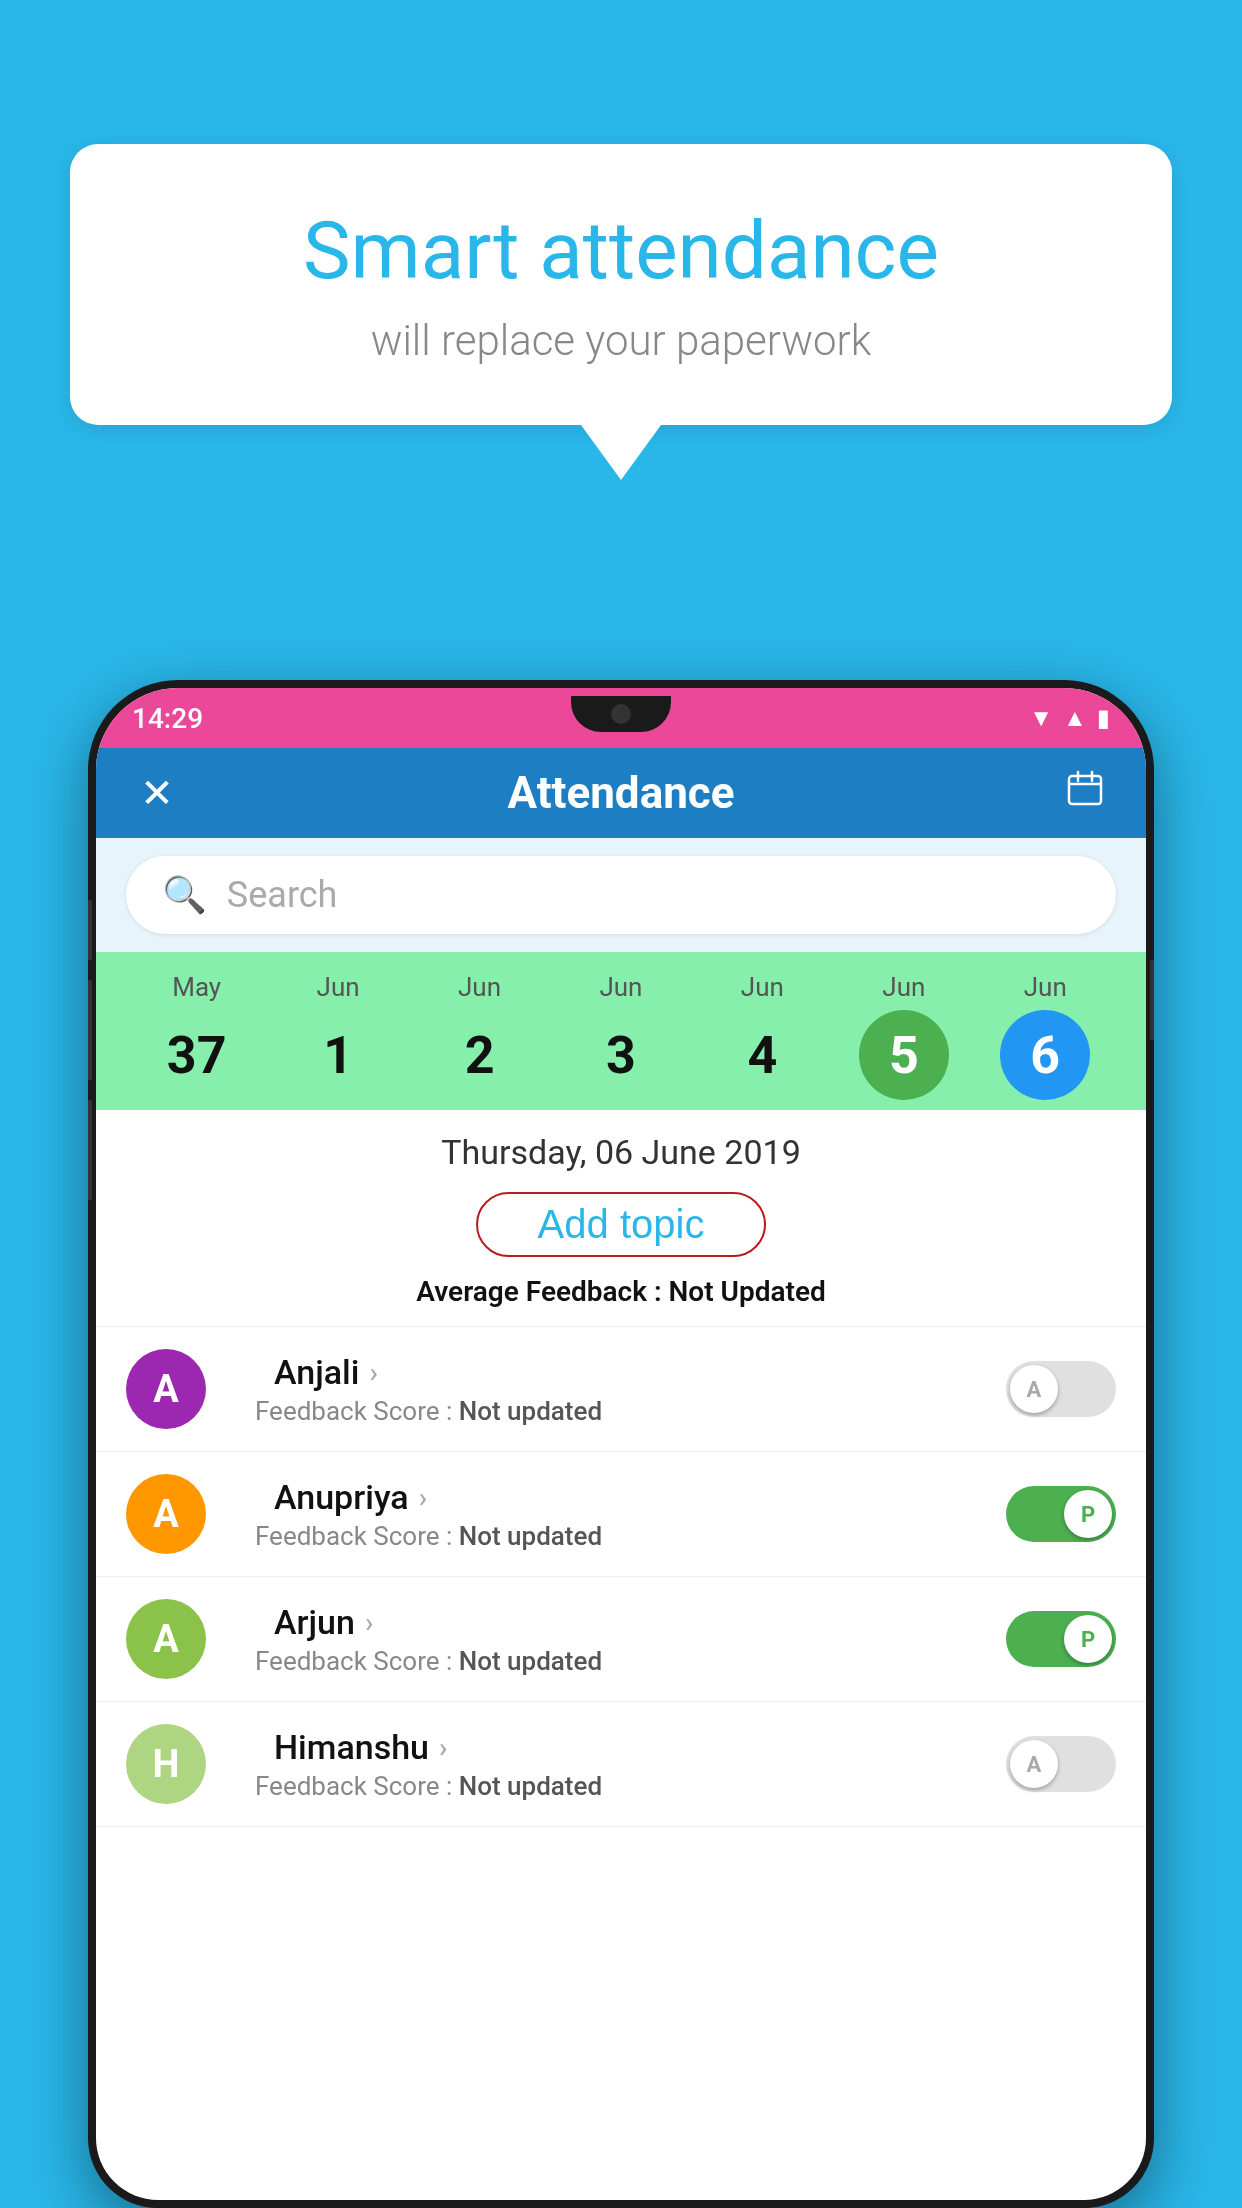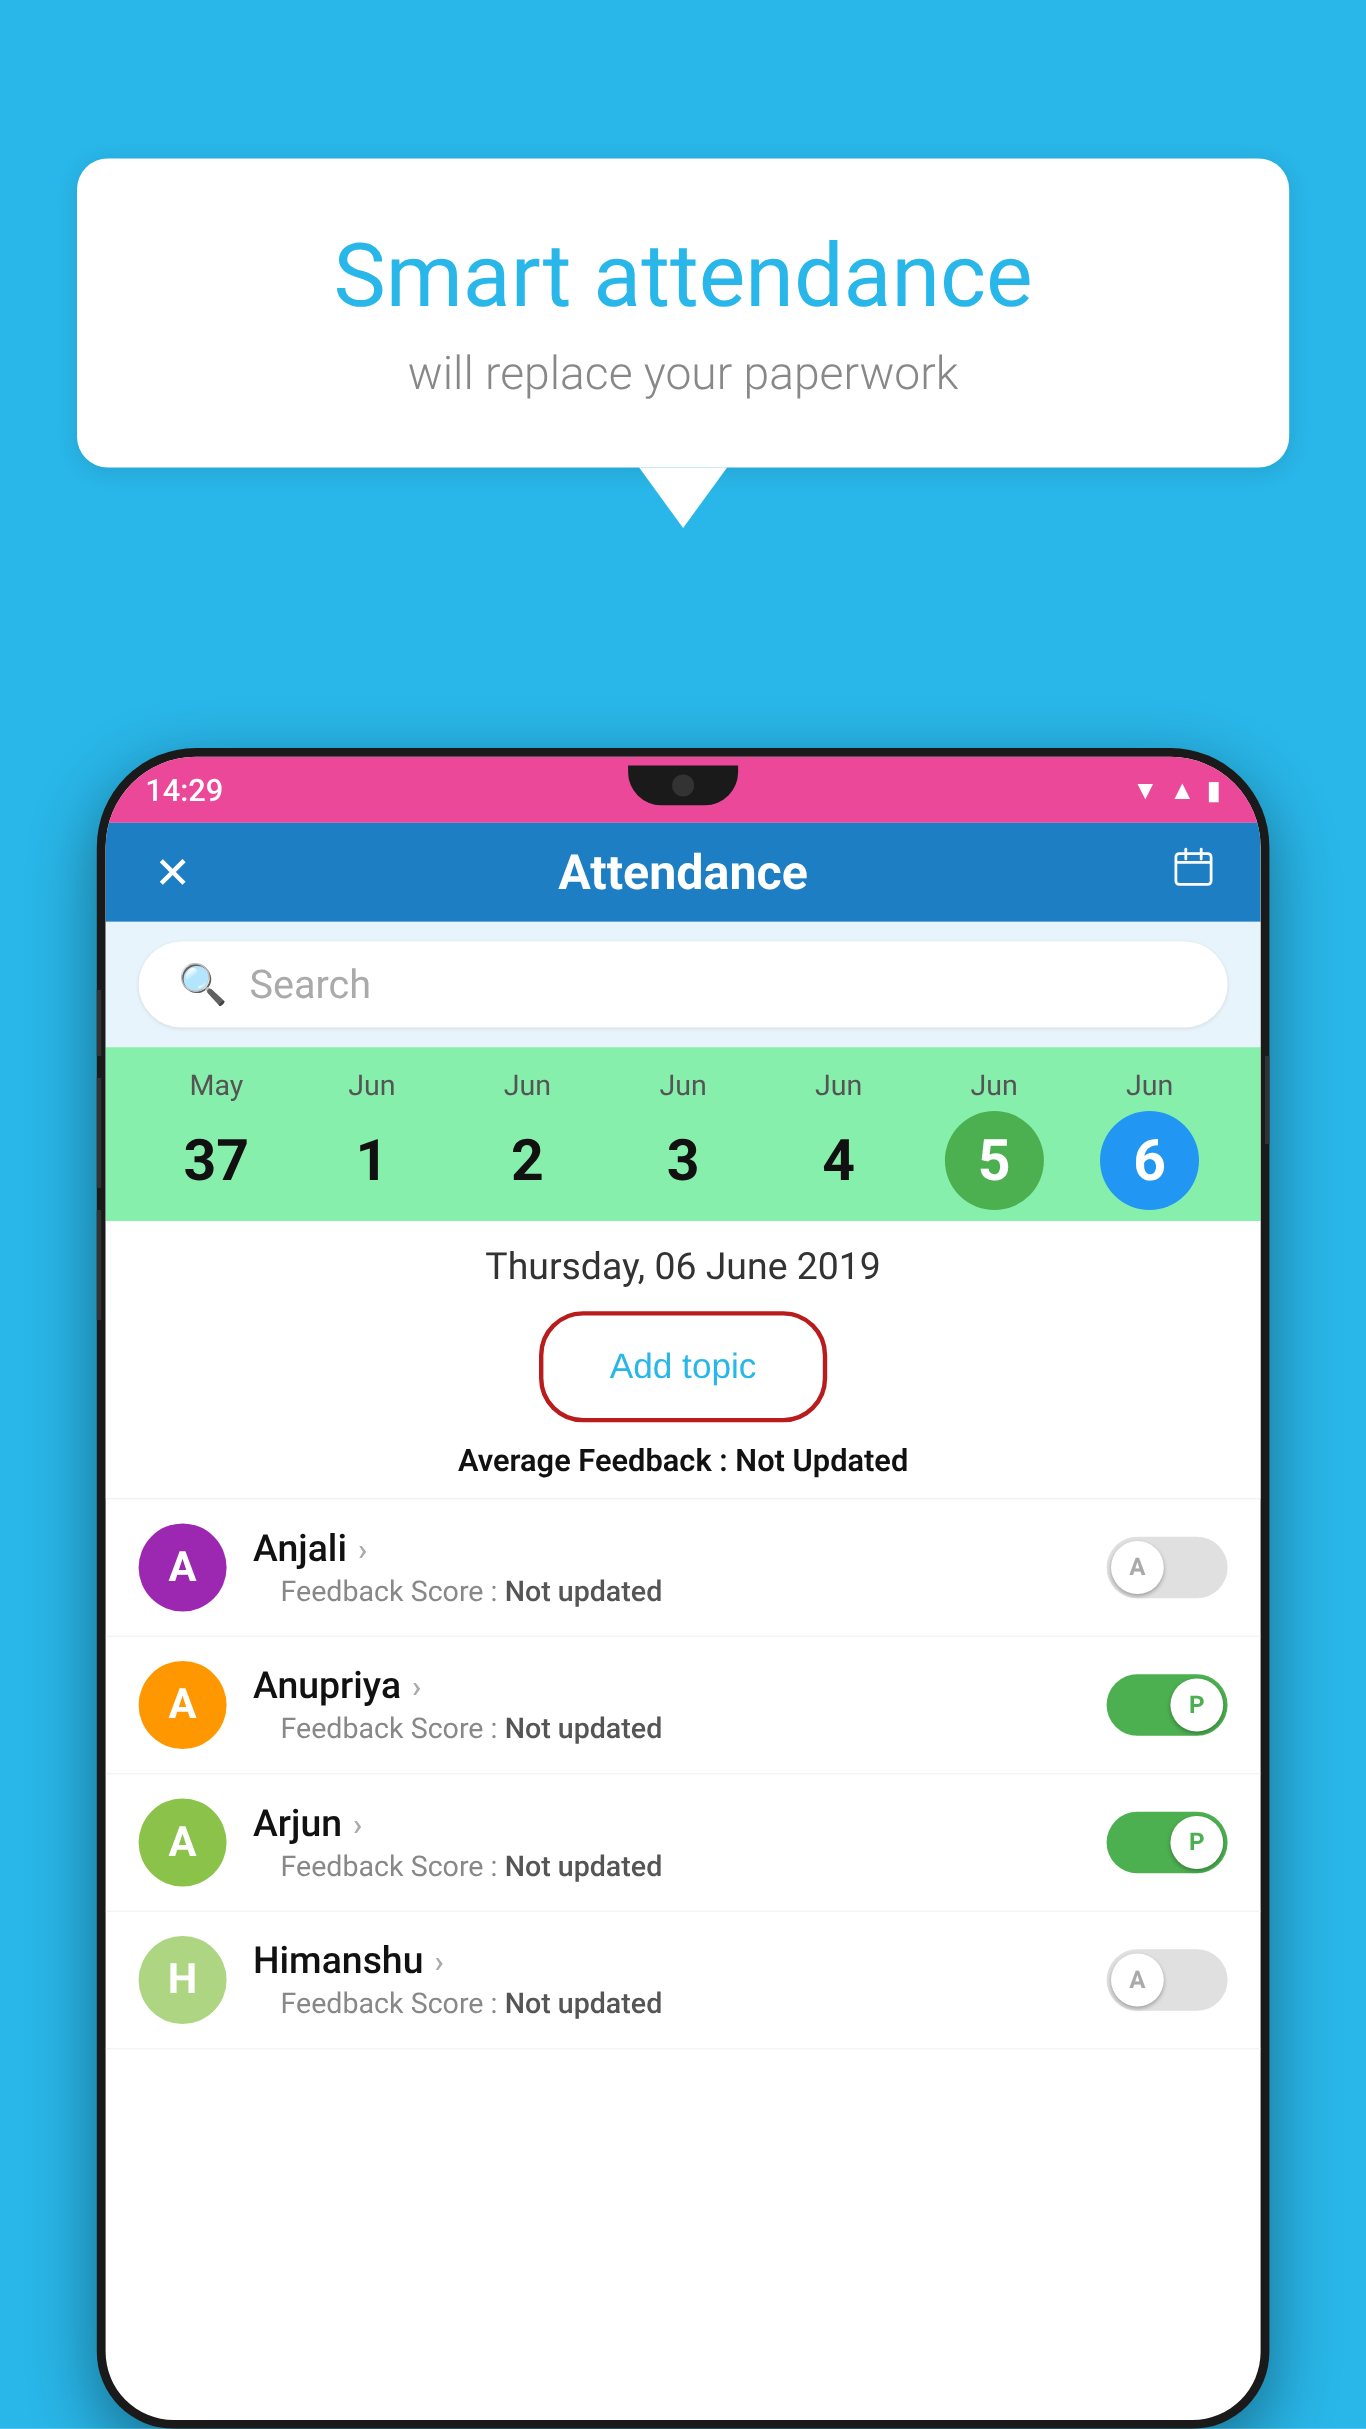--- a/index.html
+++ b/index.html
@@ -212,25 +212,25 @@
     .date-header {
       text-align: center;
       padding: 22px 0 12px;
       font-size: 34px;
       color: #333;
       font-weight: 400;
     }
     .add-topic-btn {
       display: block;
       margin: 8px auto 18px;
-      border: 4px solid #b91c1c;
+      border: 2px solid #b91c1c;
       border-radius: 40px;
-      padding: 28px 60px;
+      padding: 8px 60px;
       color: #29b6e8;
-      font-size: 32px;
+      font-size: 40px;
       background: transparent;
       cursor: pointer;
       font-weight: 400;
     }
     .feedback-avg {
       text-align: center;
       font-size: 28px;
       color: #888;
       padding-bottom: 18px;
     }
@@ -265,20 +265,21 @@
       flex: 1;
       margin-left: 24px;
     }
     .student-name {
       display: flex;
       align-items: center;
       gap: 10px;
       font-size: 34px;
       font-weight: 500;
       color: #111;
+      margin-left: 44px;
     }
     .student-chevron {
       color: #aaa;
       font-size: 28px;
     }
     .student-feedback {
       font-size: 26px;
       color: #888;
       margin-top: 4px;
       margin-left: 25px;

